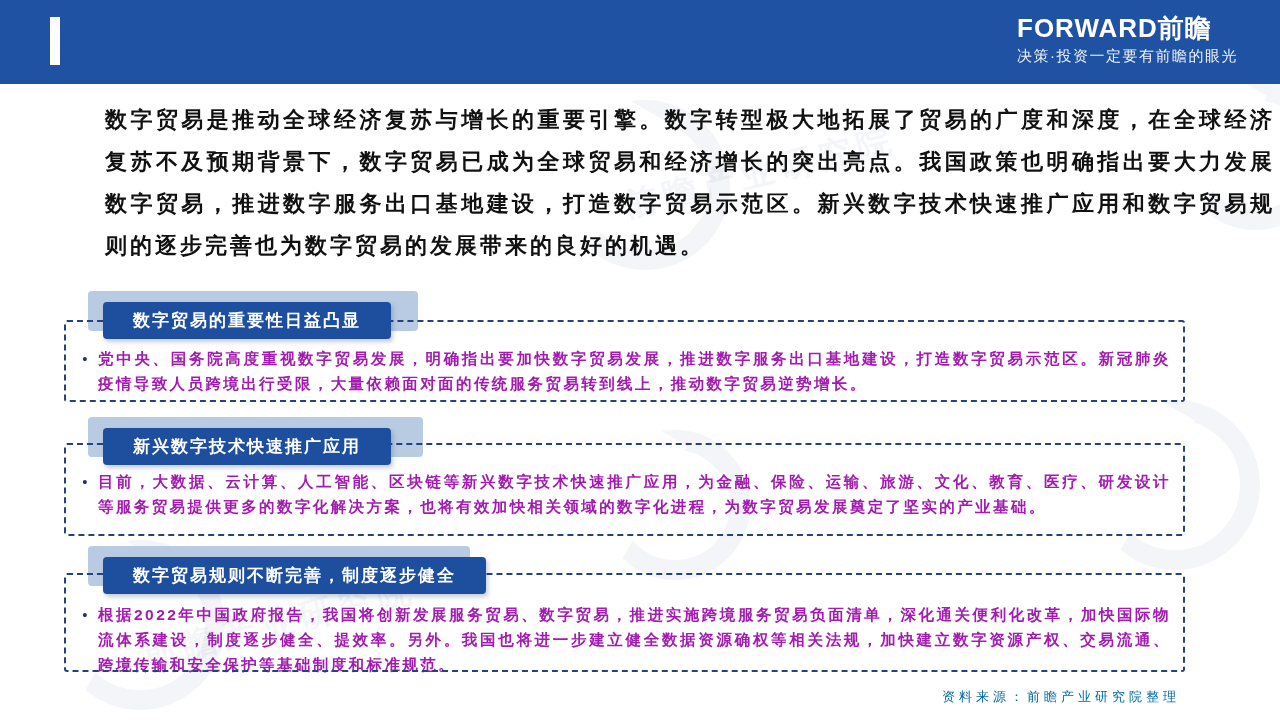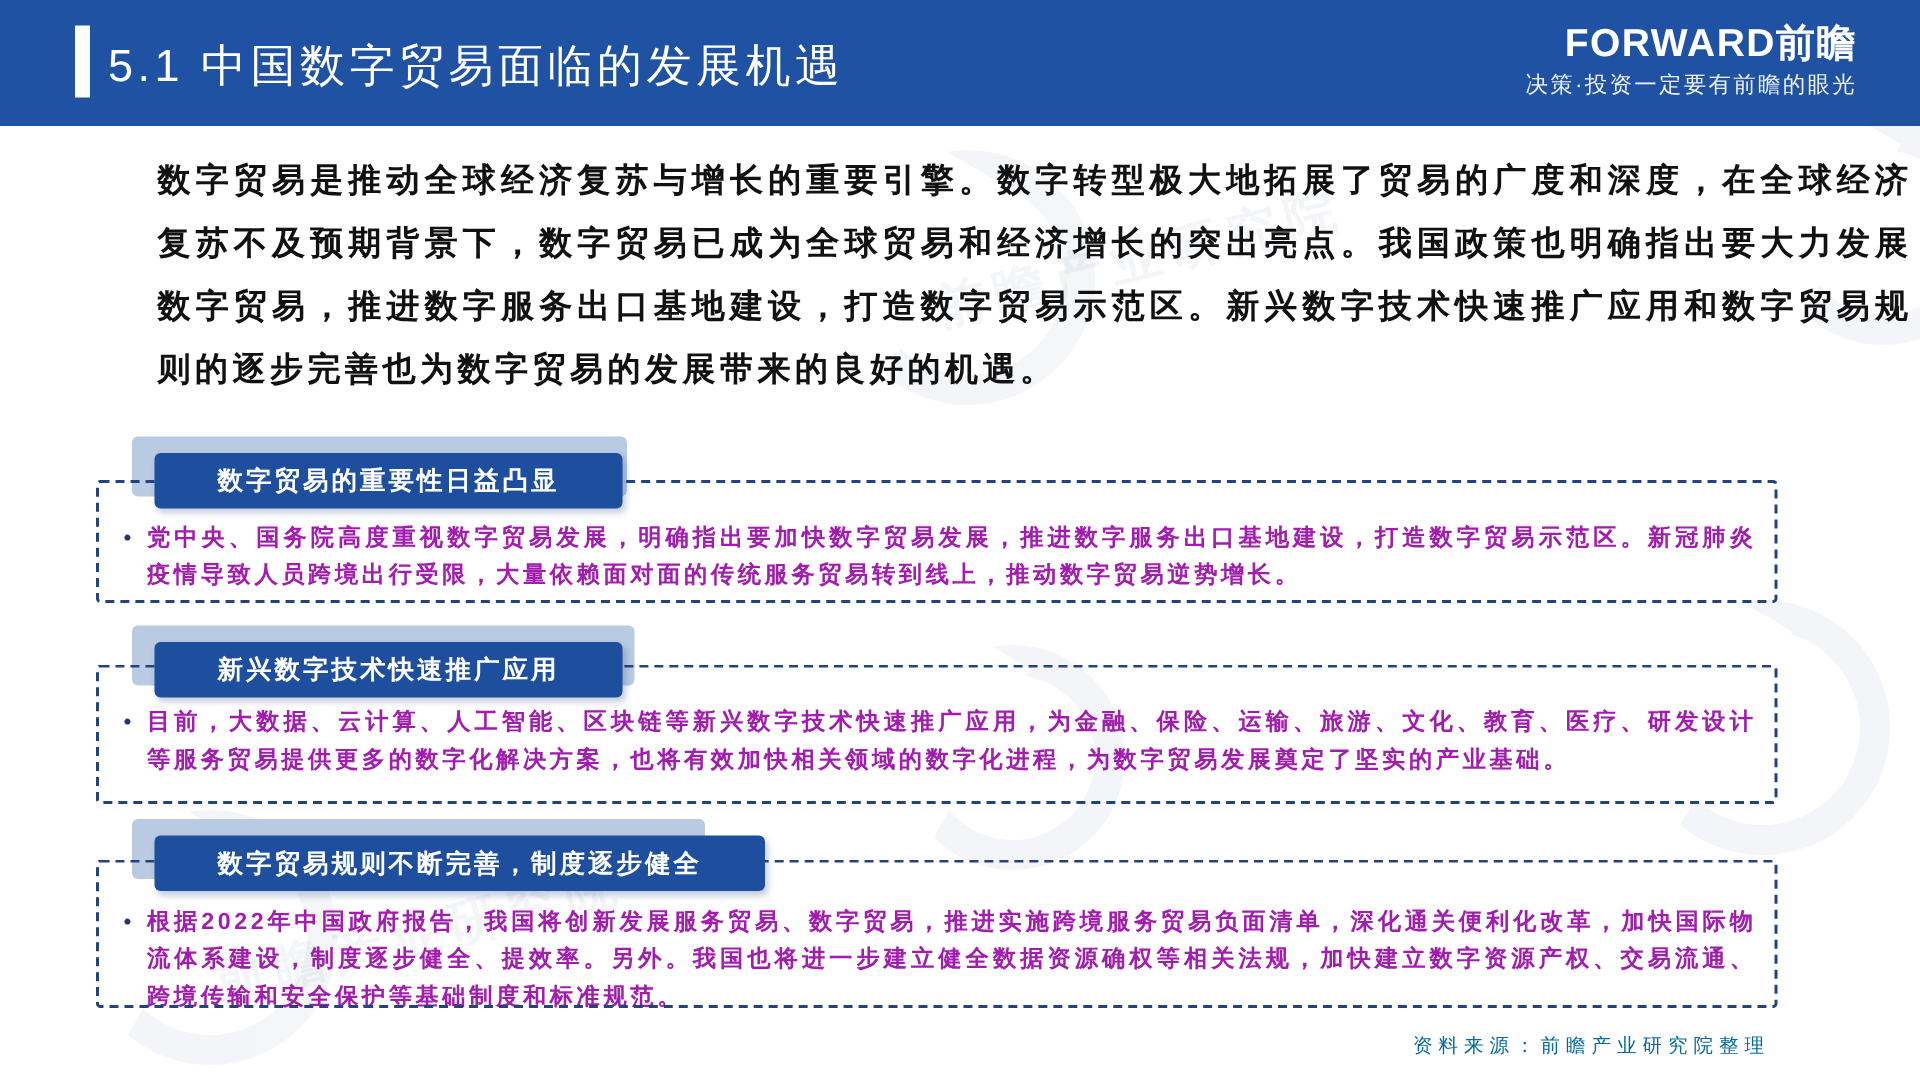--- a/index.html
+++ b/index.html
@@ -15,21 +15,21 @@
   }
   .accent-bar{
     position:absolute;left:50px;top:17px;width:10px;height:48px;background:#ffffff;
   }
   .page-title{
     position:absolute;left:72px;top:24px;
     font-size:30px;color:#ffffff;letter-spacing:3px;font-weight:500;
     white-space:nowrap;
   }
   .logo-wrap{
-    position:absolute;right:42px;top:13px;text-align:right;color:#ffffff;
+    position:absolute;right:42px;top:13px;text-align:left;color:#ffffff;
   }
   .logo-text{
     font-size:26px;font-weight:bold;letter-spacing:1px;line-height:30px;
   }
   .logo-tagline{
     font-size:15px;letter-spacing:1.5px;opacity:.92;margin-top:4px;
   }
   
   .intro{
     position:absolute;left:57px;top:99px;width:1170px;
@@ -60,21 +60,21 @@
     position:absolute;left:24px;top:0;height:40px;
     background:#b9cbe2;border-radius:4px;z-index:1;
   }
   .sec1 .badge-shadow{width:330px;}
   .sec2 .badge-shadow{width:335px;}
   .sec3 .badge-shadow{width:382px;}
   .badge{
     position:absolute;left:39px;top:11px;height:37px;line-height:37px;
     background:#1e4f9f;border-radius:4px;z-index:3;
     color:#ffffff;font-size:17px;font-weight:bold;letter-spacing:2px;
-    padding:0 42px;white-space:nowrap;
+    padding:0 30px;white-space:nowrap;
     box-shadow:2px 3px 4px rgba(30,60,110,.25);
   }
   .dash-box{
     position:absolute;left:0;right:0;z-index:2;
     border:2px dashed #24427c;border-radius:3px;background:transparent;
   }
   .sec1 .dash-box{top:29px;height:78px;}
   .sec2 .dash-box{top:26px;height:89px;}
   .sec3 .dash-box{top:27px;height:95px;}
   .bullet-row{
@@ -104,21 +104,20 @@
 <div class="watermark" style="left:560px;top:100px;width:130px;height:130px;"></div>
 <div class="watermark" style="left:600px;top:430px;width:110px;height:110px;"></div>
 <div class="watermark" style="left:1090px;top:400px;width:130px;height:130px;"></div>
 <div class="watermark" style="left:55px;top:540px;width:130px;height:130px;"></div>
 <div class="watermark" style="left:1180px;top:80px;width:110px;height:110px;"></div>
 <div class="wm-text" style="left:620px;top:150px;">前瞻产业研究院</div>
 <div class="wm-text" style="left:140px;top:600px;">前瞻产业研究院</div>
 
 <div class="header">
   <div class="accent-bar"></div>
-  <div class="page-title">5.1 中国数字贸易面临的发展机遇</div>
   <div class="logo-wrap">
     <div class="logo-text">FORWARD前瞻</div>
     <div class="logo-tagline">决策·投资一定要有前瞻的眼光</div>
   </div>
 </div>
 
 <div class="intro">数字贸易是推动全球经济复苏与增长的重要引擎。数字转型极大地拓展了贸易的广度和深度，在全球经济复苏不及预期背景下，数字贸易已成为全球贸易和经济增长的突出亮点。我国政策也明确指出要大力发展数字贸易，推进数字服务出口基地建设，打造数字贸易示范区。新兴数字技术快速推广应用和数字贸易规则的逐步完善也为数字贸易的发展带来的良好的机遇。</div>
 
 <div class="section sec1">
   <div class="badge-shadow"></div>

